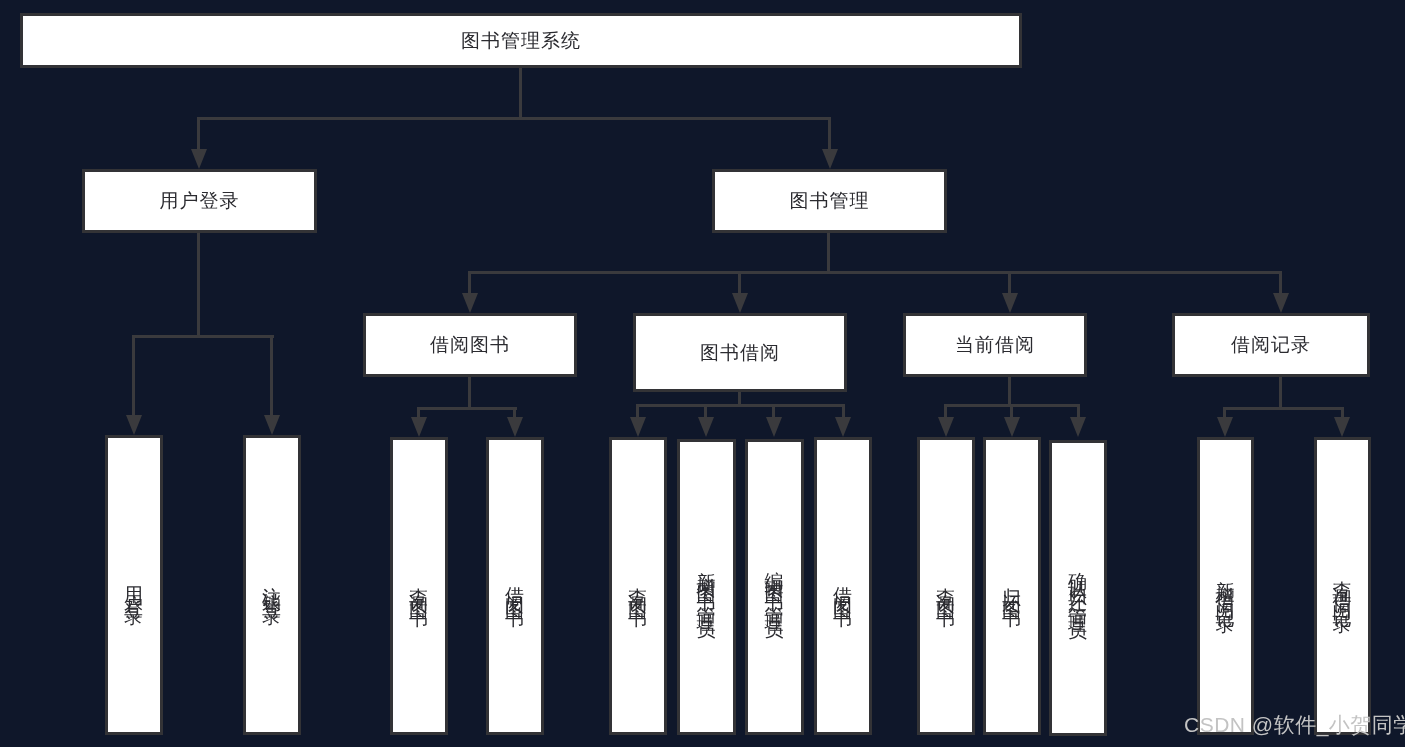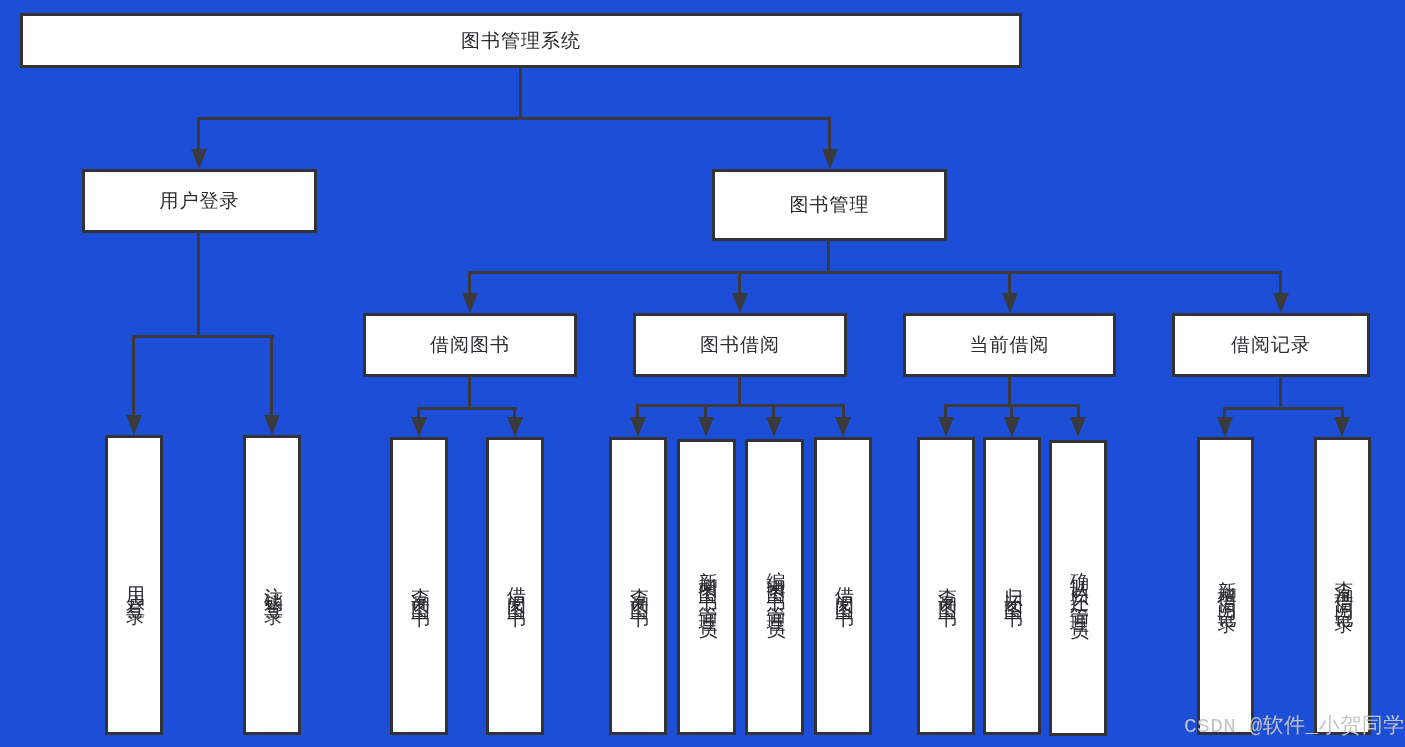--- a/index.html
+++ b/index.html
@@ -4,23 +4,23 @@
 <style>
   html, body {
     margin: 0;
     padding: 0;
     background: #ffffff;
   }
   .canvas {
     position: relative;
     width: 1405px;
     height: 747px;
-    background: #1d4ed8;
+    background: #0f172a;
     overflow: hidden;
-    font-family: Liberation Mono, monospace;
+    font-family: Liberation Sans, sans-serif;
     color: #2b2b30;
     text-align: center;
   }
   
   .box {
     position: absolute;
     box-sizing: border-box;
     background: #ffffff;
     border: 3px solid #333336;
     display: flex;
@@ -93,21 +93,21 @@
   <div class="vline" style="left:519px; top:68px; height:52px;"></div>
   <div class="hline" style="left:197px; top:117px; width:634px;"></div>
   <div class="vline" style="left:197px; top:117px; height:36px;"></div>
   <div class="arrow" style="left:191px; top:149px;"></div>
   <div class="vline" style="left:828px; top:117px; height:36px;"></div>
   <div class="arrow" style="left:822px; top:149px;"></div>
 
   <div class="box" style="left:82px; top:169px; width:235px; height:64px;">
     <span>用户登录</span>
   </div>
-  <div class="box" style="left:712px; top:169px; width:235px; height:72px;">
+  <div class="box" style="left:712px; top:169px; width:235px; height:64px;">
     <span>图书管理</span>
   </div>
 
   <div class="vline" style="left:197px; top:233px; height:105px;"></div>
   <div class="hline" style="left:132px; top:335px; width:142px;"></div>
   <div class="vline" style="left:132px; top:335px; height:84px;"></div>
   <div class="arrow" style="left:126px; top:415px;"></div>
   <div class="vline" style="left:270px; top:335px; height:84px;"></div>
   <div class="arrow" style="left:264px; top:415px;"></div>
 
@@ -118,24 +118,24 @@
   <div class="vline" style="left:738px; top:271px; height:26px;"></div>
   <div class="arrow" style="left:732px; top:293px;"></div>
   <div class="vline" style="left:1008px; top:271px; height:26px;"></div>
   <div class="arrow" style="left:1002px; top:293px;"></div>
   <div class="vline" style="left:1279px; top:271px; height:26px;"></div>
   <div class="arrow" style="left:1273px; top:293px;"></div>
 
   <div class="box" style="left:363px; top:313px; width:214px; height:64px;">
     <span>借阅图书</span>
   </div>
-  <div class="box" style="left:633px; top:313px; width:214px; height:64px;">
+  <div class="box" style="left:633px; top:313px; width:214px; height:79px;">
     <span>图书借阅</span>
   </div>
-  <div class="box" style="left:903px; top:313px; width:213px; height:64px;">
+  <div class="box" style="left:903px; top:313px; width:184px; height:64px;">
     <span>当前借阅</span>
   </div>
   <div class="box" style="left:1172px; top:313px; width:198px; height:64px;">
     <span>借阅记录</span>
   </div>
 
   <div class="vline" style="left:468px; top:377px; height:33px;"></div>
   <div class="hline" style="left:417px; top:407px; width:100px;"></div>
   <div class="vline" style="left:417px; top:407px; height:14px;"></div>
   <div class="arrow" style="left:411px; top:417px;"></div>

